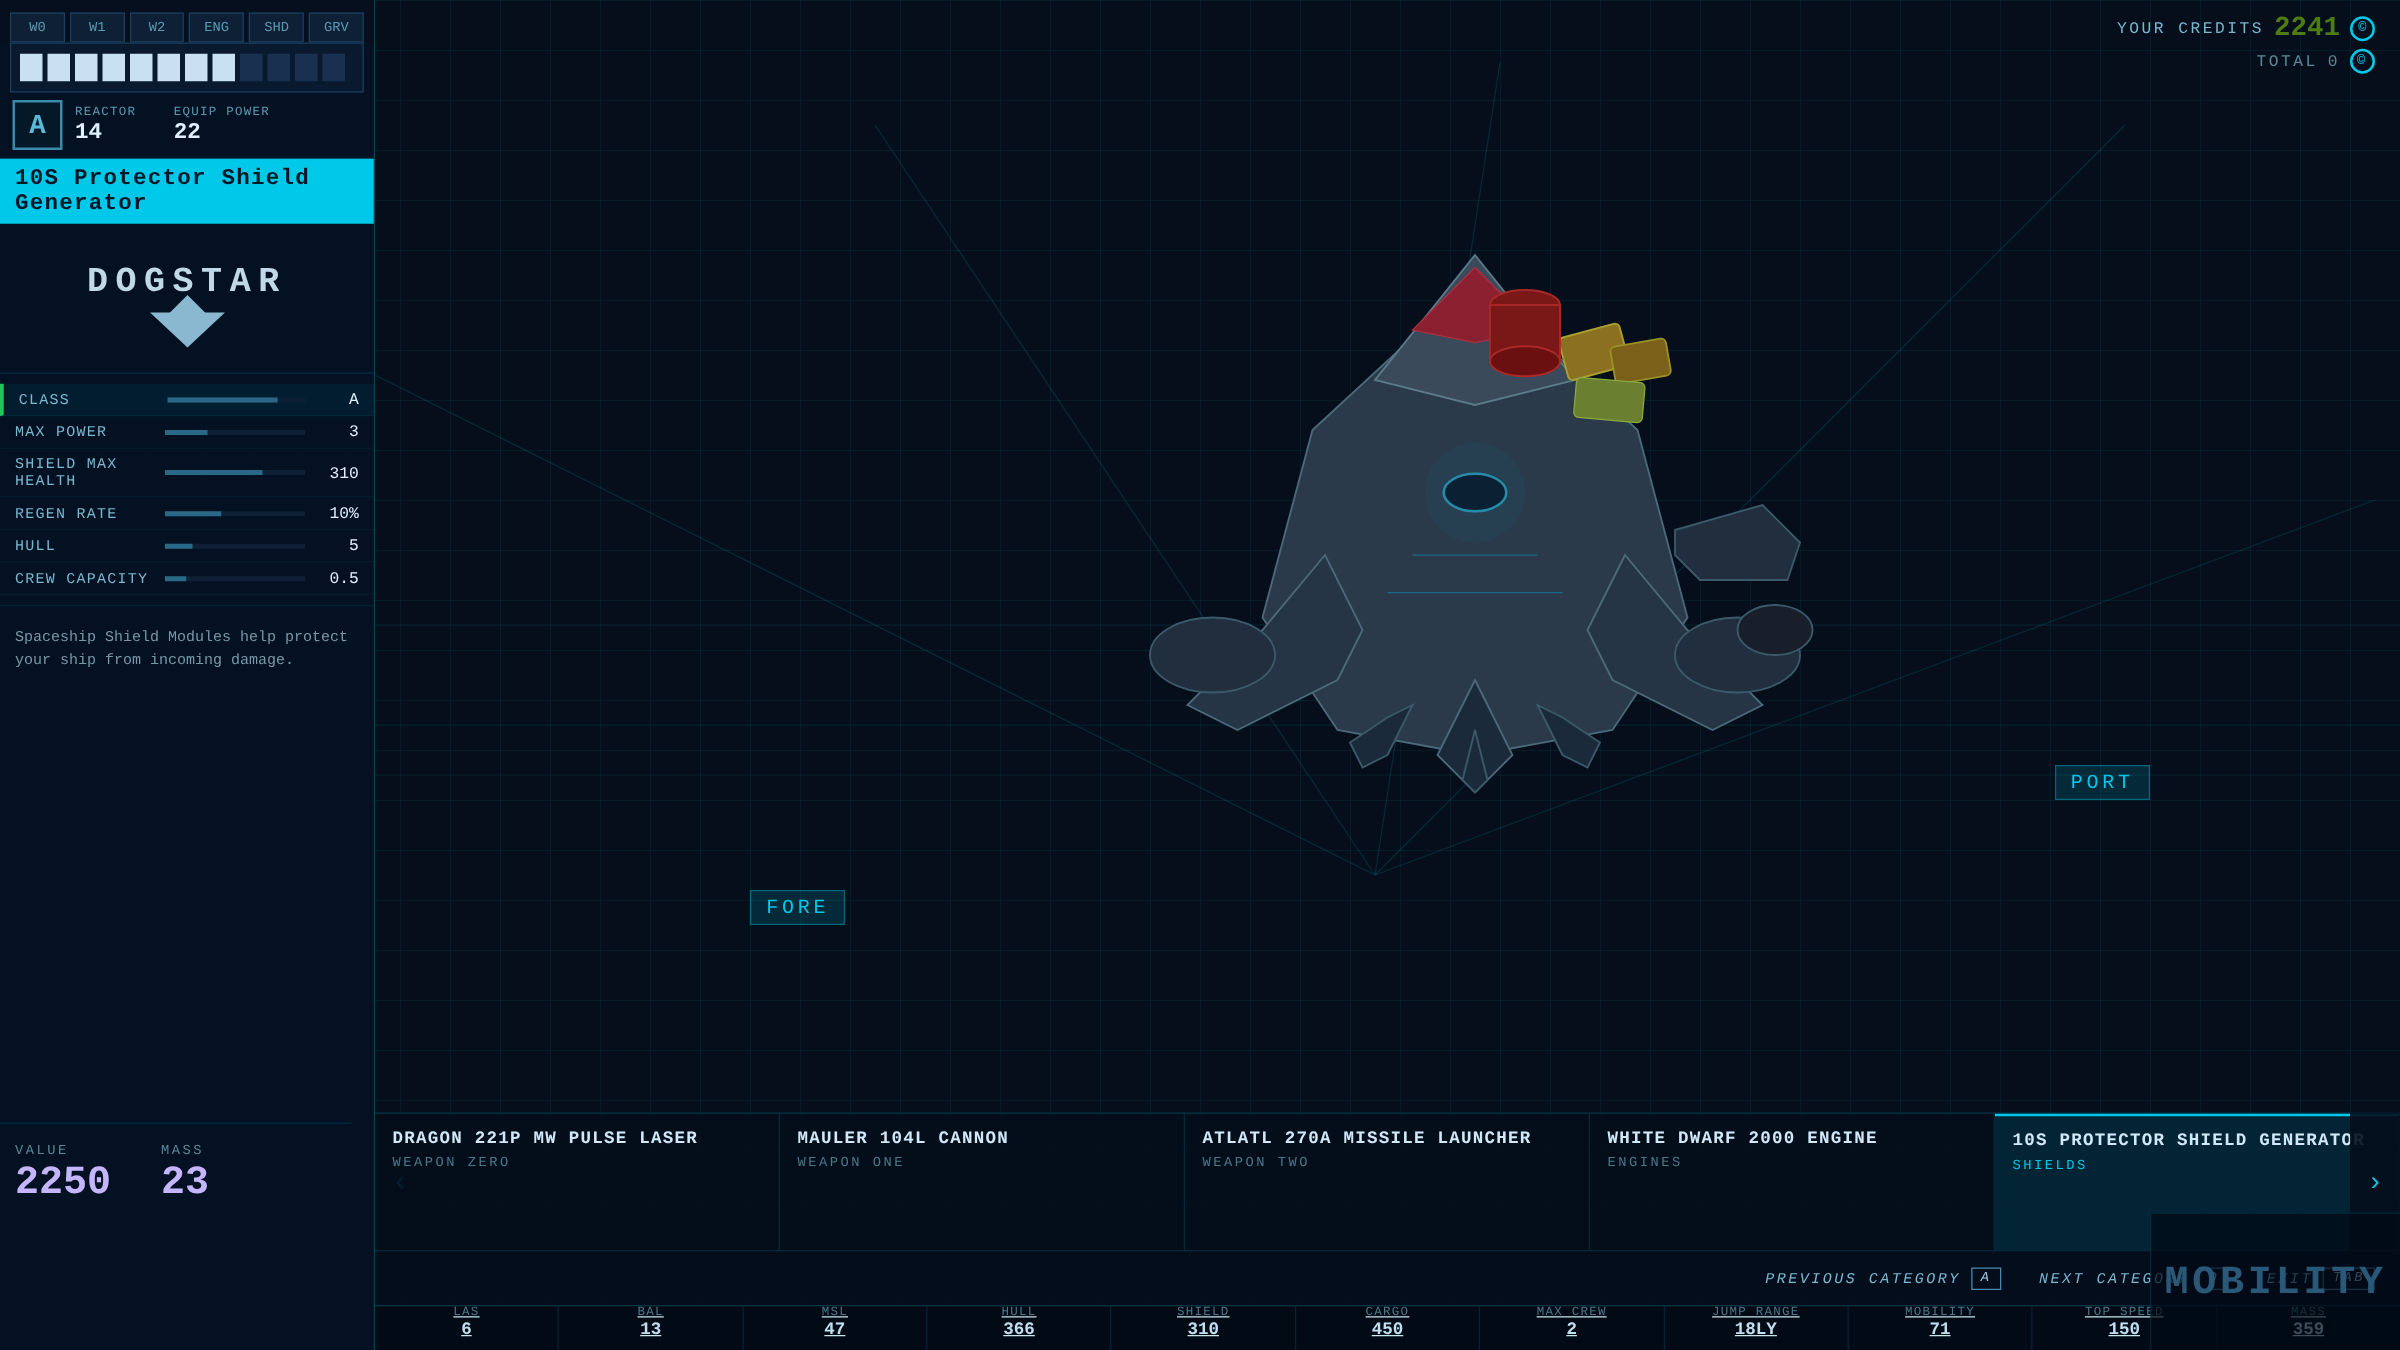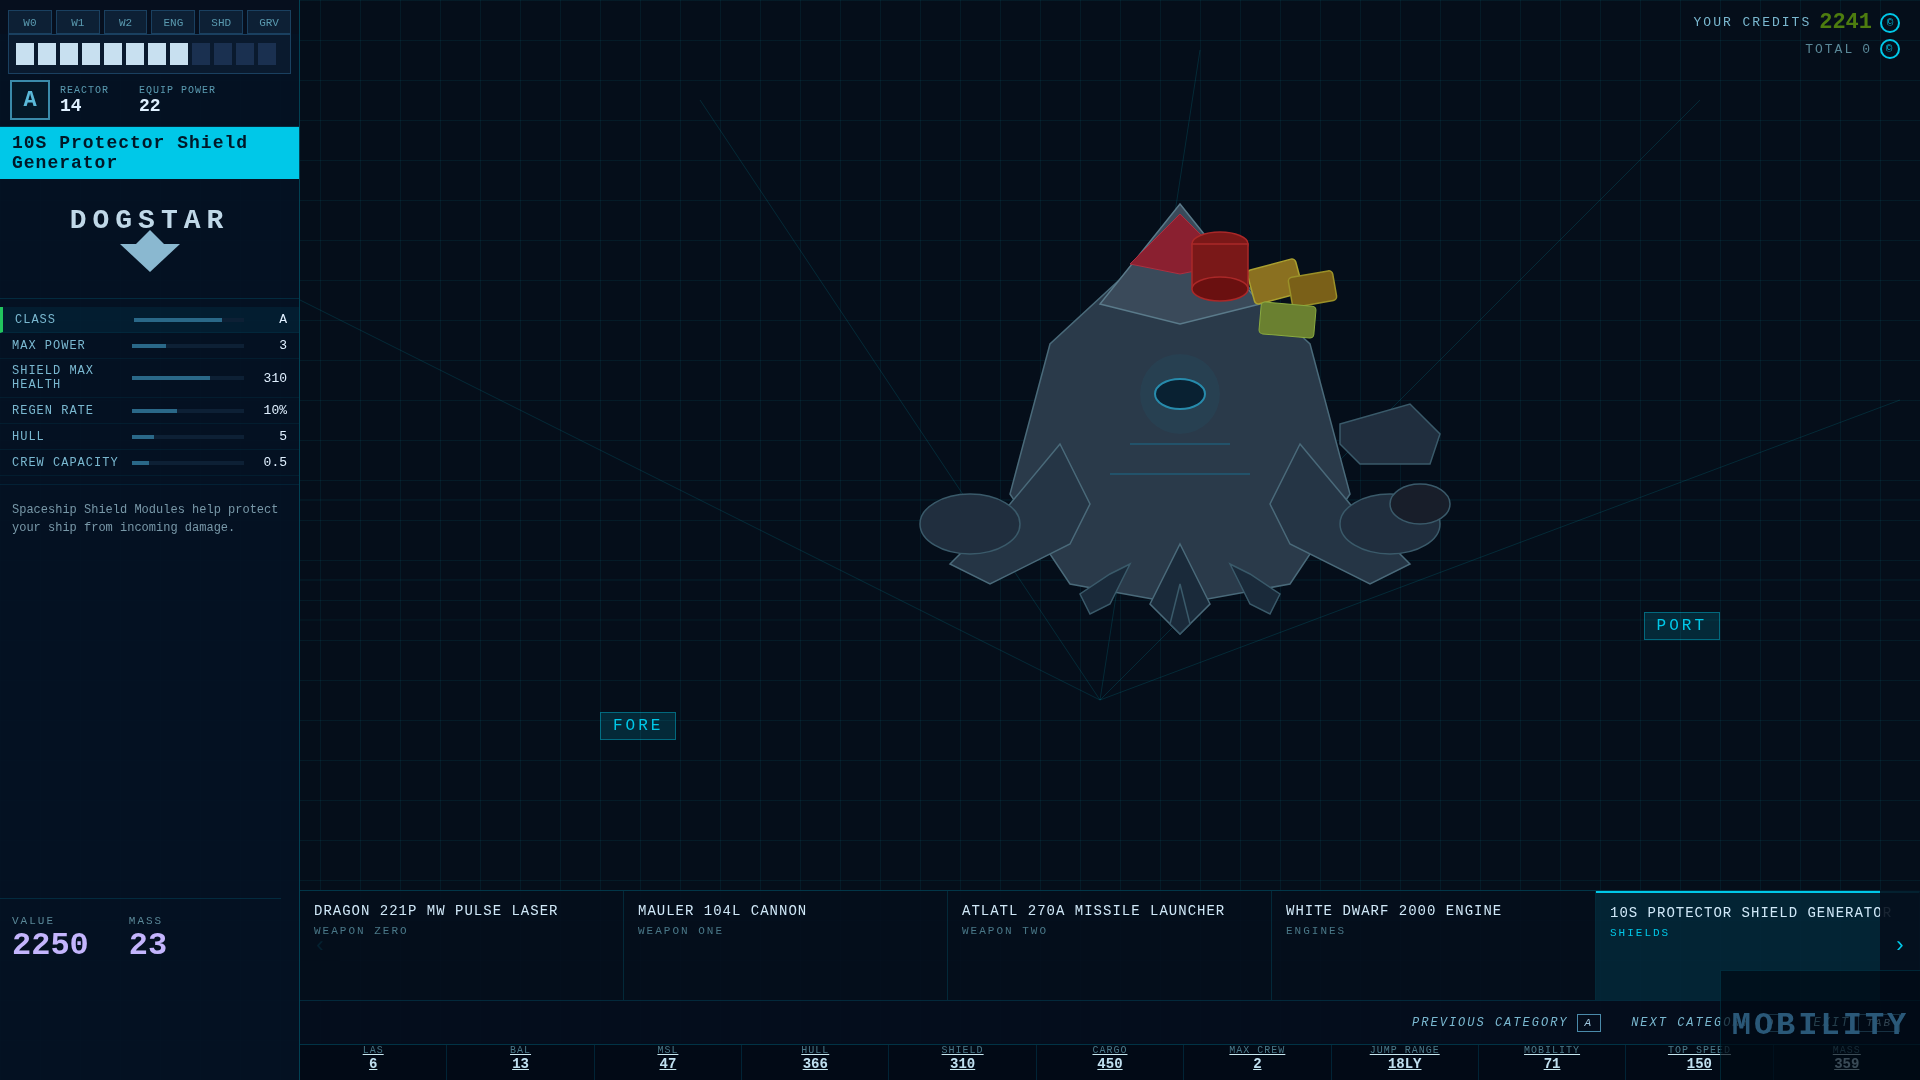--- a/index.html
+++ b/index.html
@@ -122,21 +122,21 @@
       padding: 6px 12px;
       font-size: 18px;
       font-weight: bold;
       letter-spacing: 1px;
     }
 
     
     .ship-logo-section {
       padding: 20px;
       display: flex;
-      align-items: center;
+      align-items: flex-end;
       justify-content: center;
       border-bottom: 1px solid rgba(0,150,180,0.2);
       min-height: 120px;
     }
 
     .ship-logo {
       text-align: center;
     }
 
     .ship-logo-name {
@@ -363,21 +363,21 @@
       transition: background 0.15s;
     }
 
     .equip-slot.active {
       background: rgba(0,200,240,0.12);
       border-top: 2px solid #00c8e8;
     }
 
     .equip-slot-name {
       font-size: 14px;
-      font-weight: normal;
+      font-weight: bold;
       letter-spacing: 1px;
       color: #d0e8f8;
       margin-bottom: 4px;
     }
 
     .equip-slot-sub {
       font-size: 11px;
       color: #5a8898;
       letter-spacing: 1px;
       margin-bottom: 6px;

